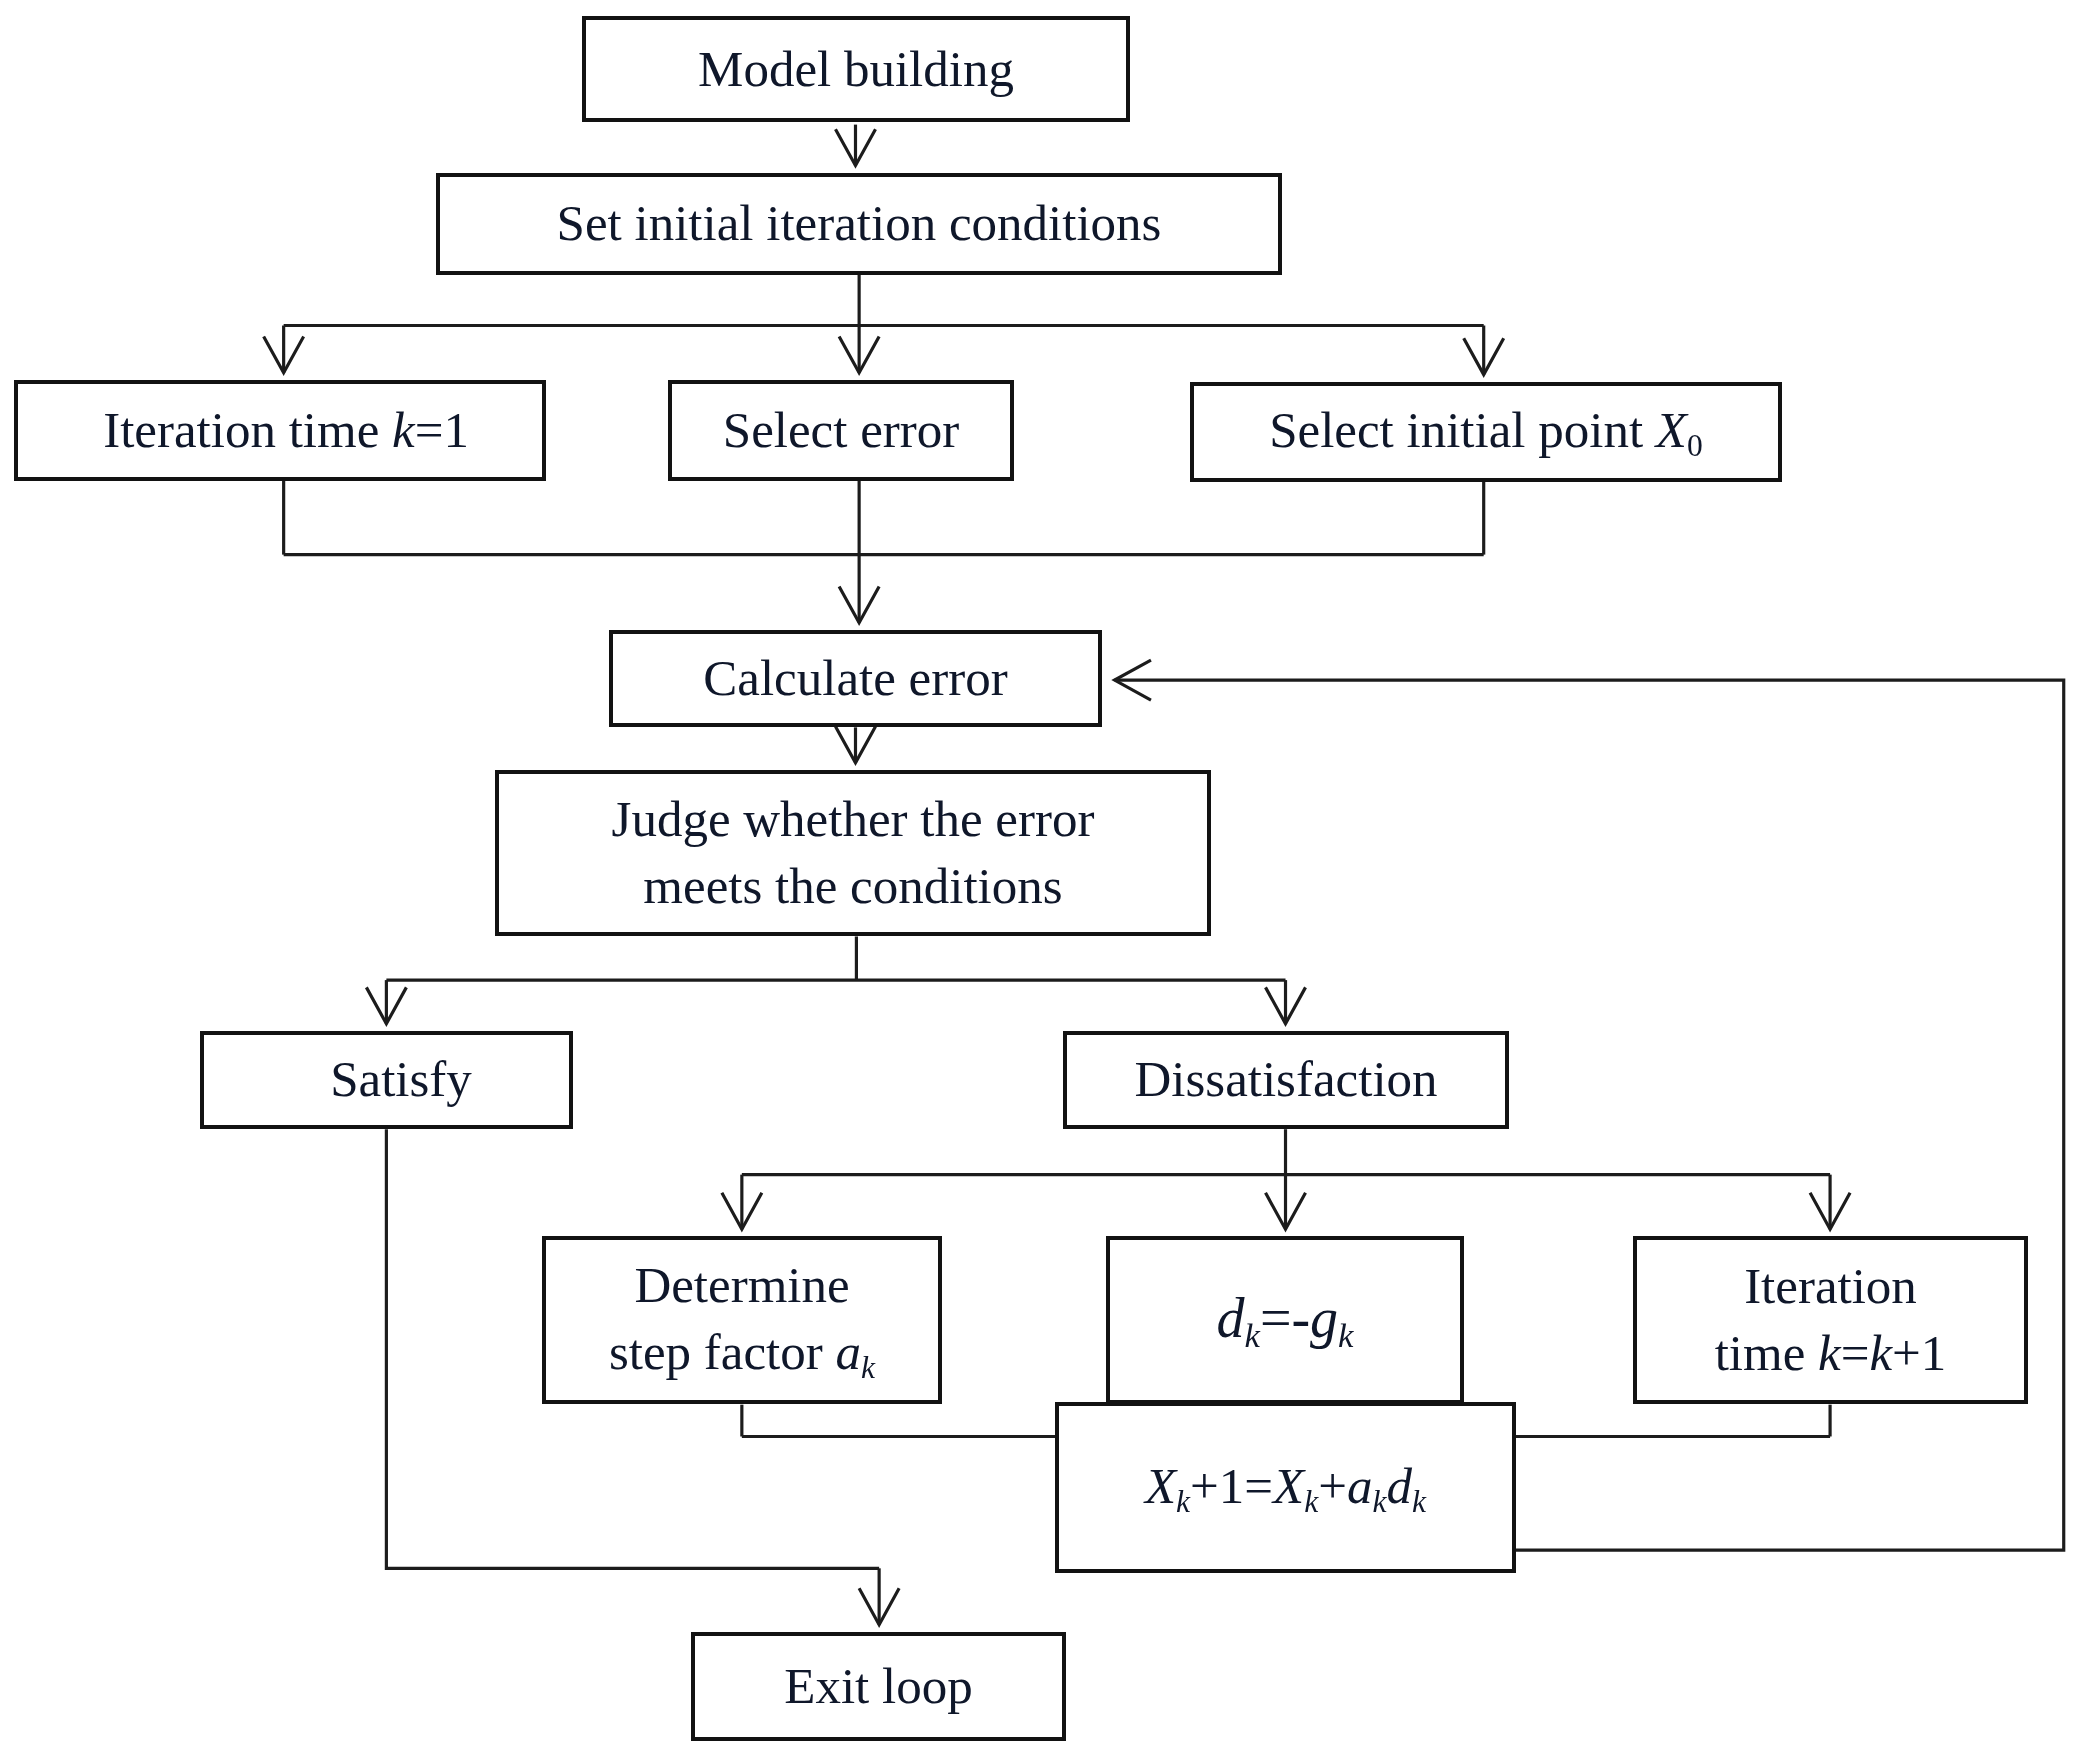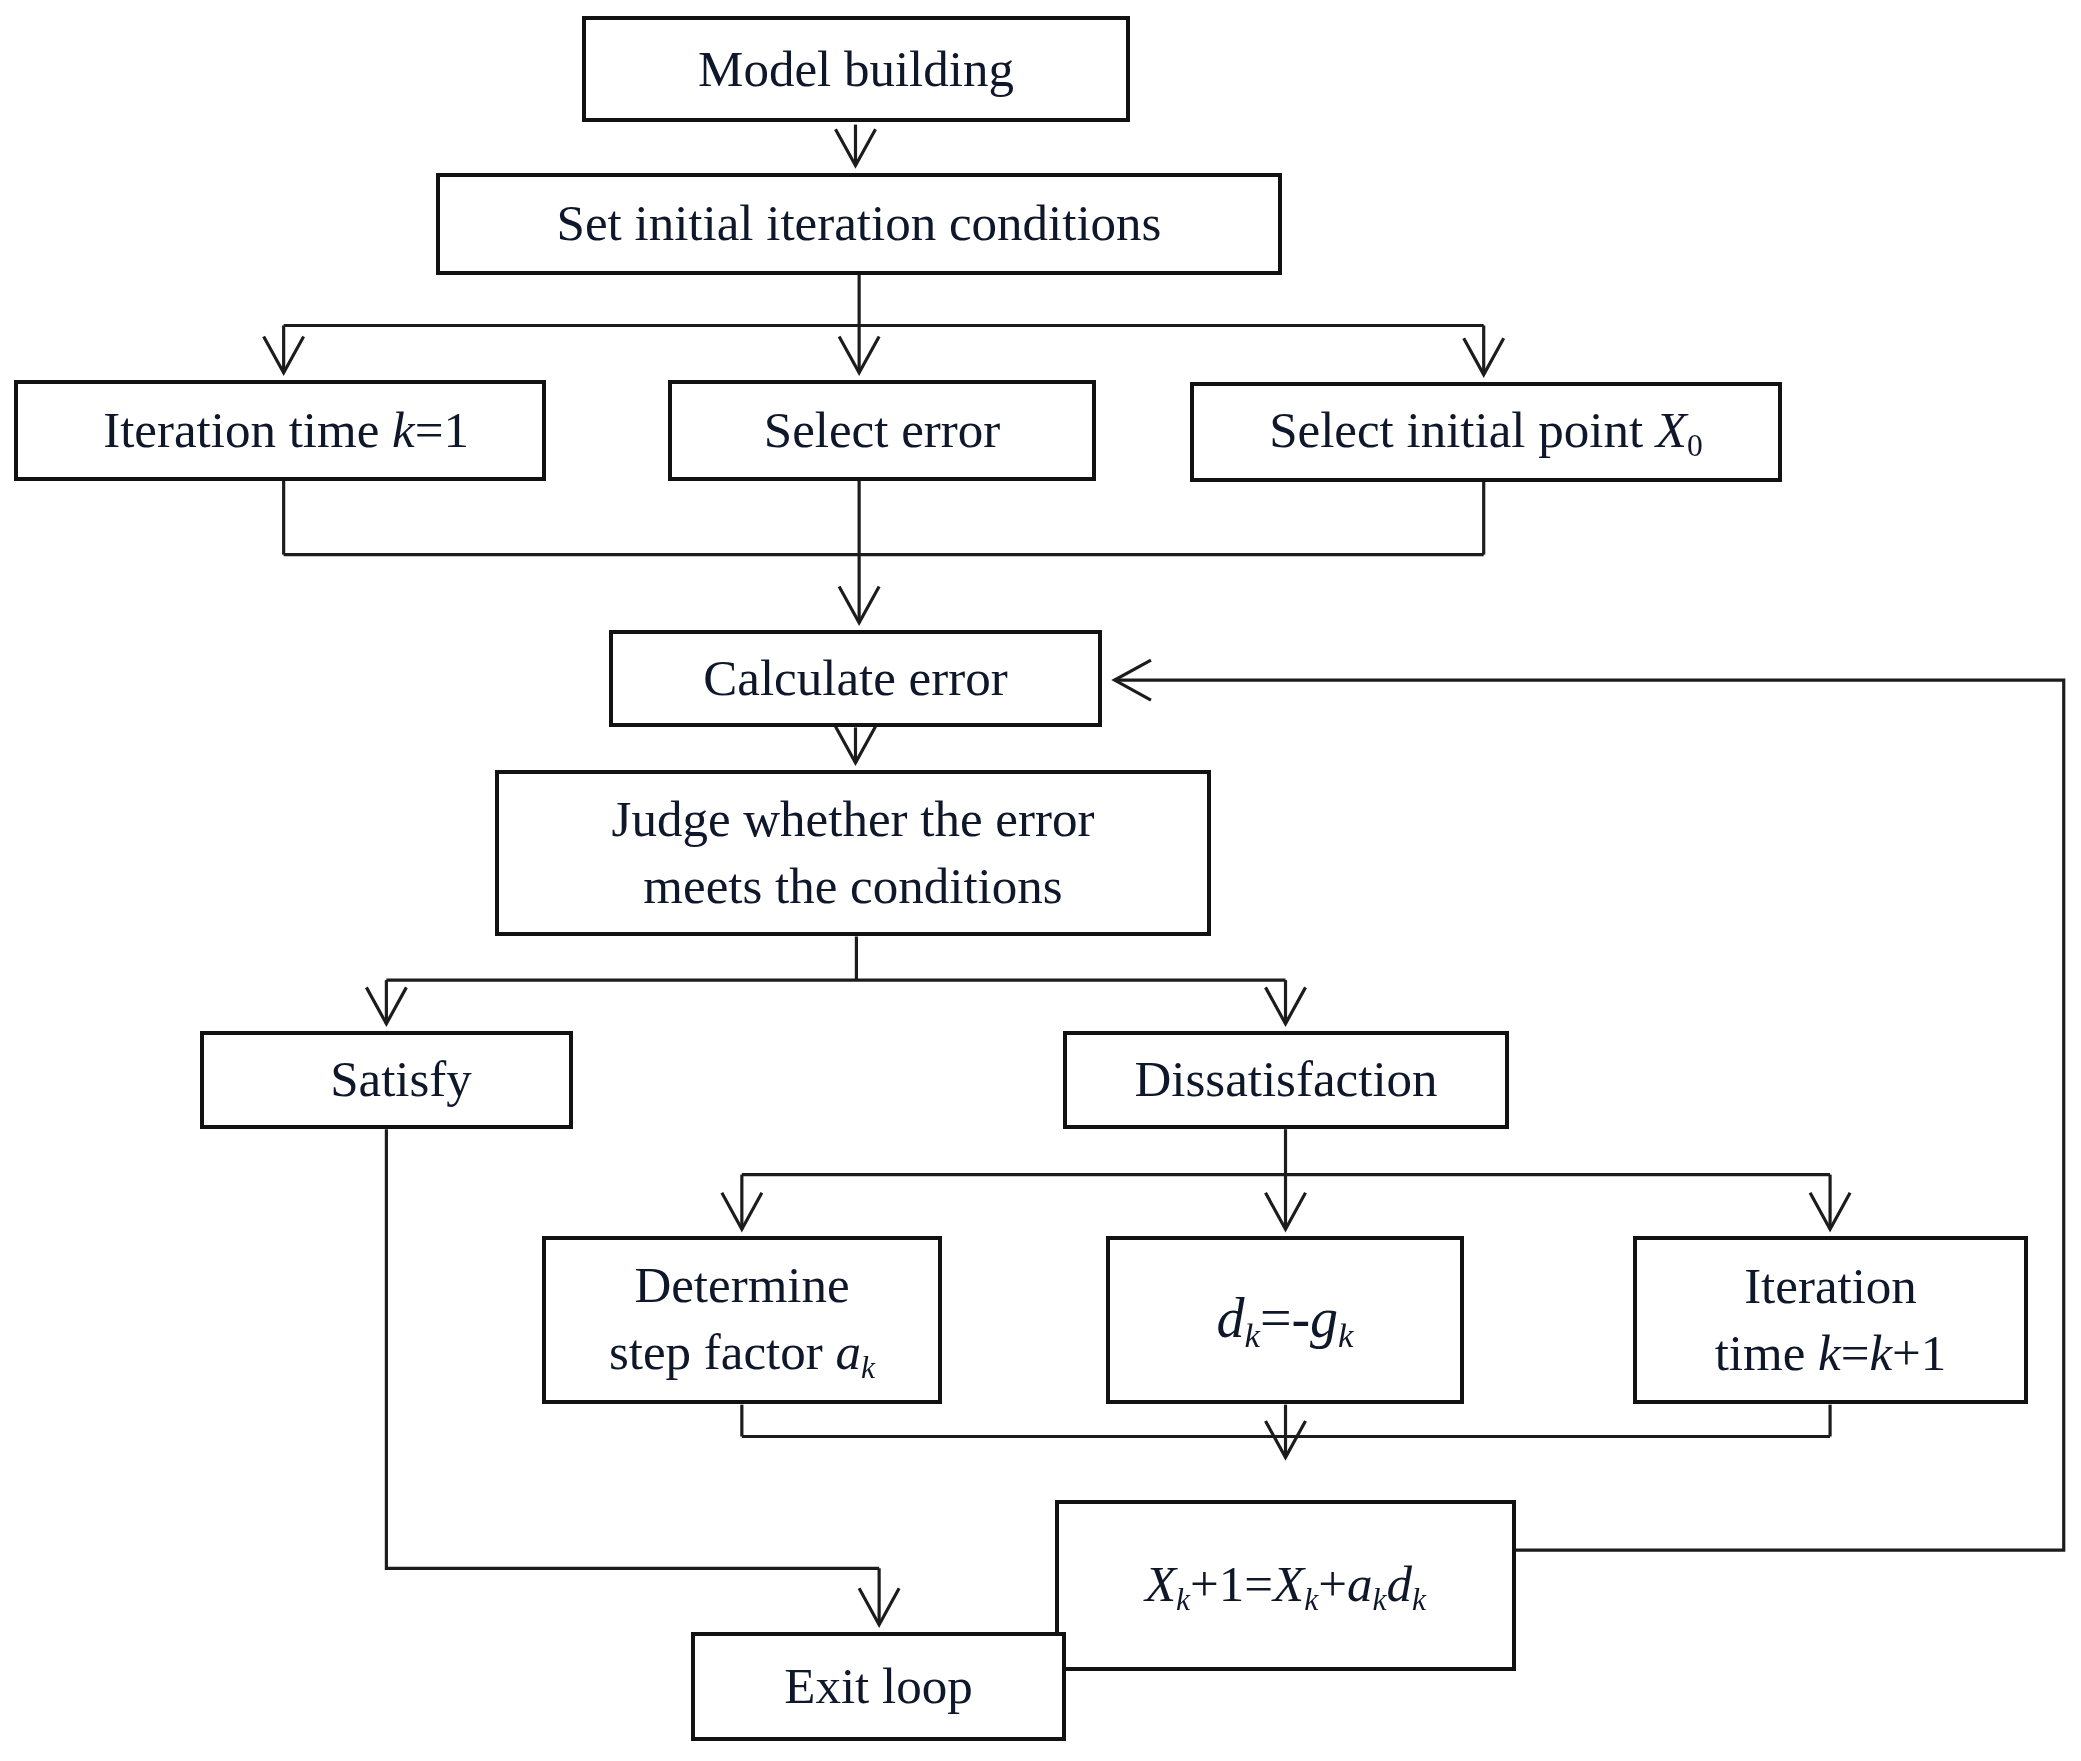--- a/index.html
+++ b/index.html
@@ -24,30 +24,30 @@
     z-index:1;
     white-space:nowrap;
   }
   .node .line{display:block;}
   .it{font-style:italic;}
   .sb{font-size:0.62em;vertical-align:-0.28em;letter-spacing:0;}
   
   #n-model     {left:582px;  top:16.4px;   width:548px; height:106px;}
   #n-init      {left:436px;  top:173px;  width:846px; height:102px;}
   #n-iter1     {left:13.6px;   top:380px;  width:532px; height:101px;padding-left:13px;}
-  #n-selerr    {left:668px;  top:380px;  width:428px; height:101px;}
+  #n-selerr    {left:668px;  top:380px;  width:346px; height:101px;}
   #n-selinit   {left:1190px; top:382px;  width:592px; height:100px;}
   #n-calc      {left:609px;  top:630px;  width:493px; height:97px;}
   #n-judge     {left:495px;  top:770px;  width:716px; height:166px;}
   #n-satisfy   {left:200px;  top:1031px; width:373px; height:98px;padding-left:29px;}
   #n-dissat    {left:1063px; top:1031px; width:446px; height:98px;}
   #n-determine {left:542px;  top:1236px; width:400px; height:168px;}
   #n-dk        {left:1106px; top:1236px; width:358px; height:168px; font-size:56px;}
   #n-iterk1    {left:1633px; top:1236px; width:395px; height:168px;}
-  #n-xk1       {left:1055px; top:1500px; width:461px; height:171px;}
+  #n-xk1       {left:1055px; top:1402px; width:461px; height:171px;}
   #n-exit      {left:691px;  top:1632px; width:375px; height:109px;}
 </style>
 </head>
 <body>
 
 <div id="canvas">
 
   <svg id="wires" width="2081" height="1762" viewBox="0 0 2289 1938">
     <defs>
       <marker id="vhead" markerUnits="userSpaceOnUse" markerWidth="52" markerHeight="52" refX="44" refY="24" orient="auto">

